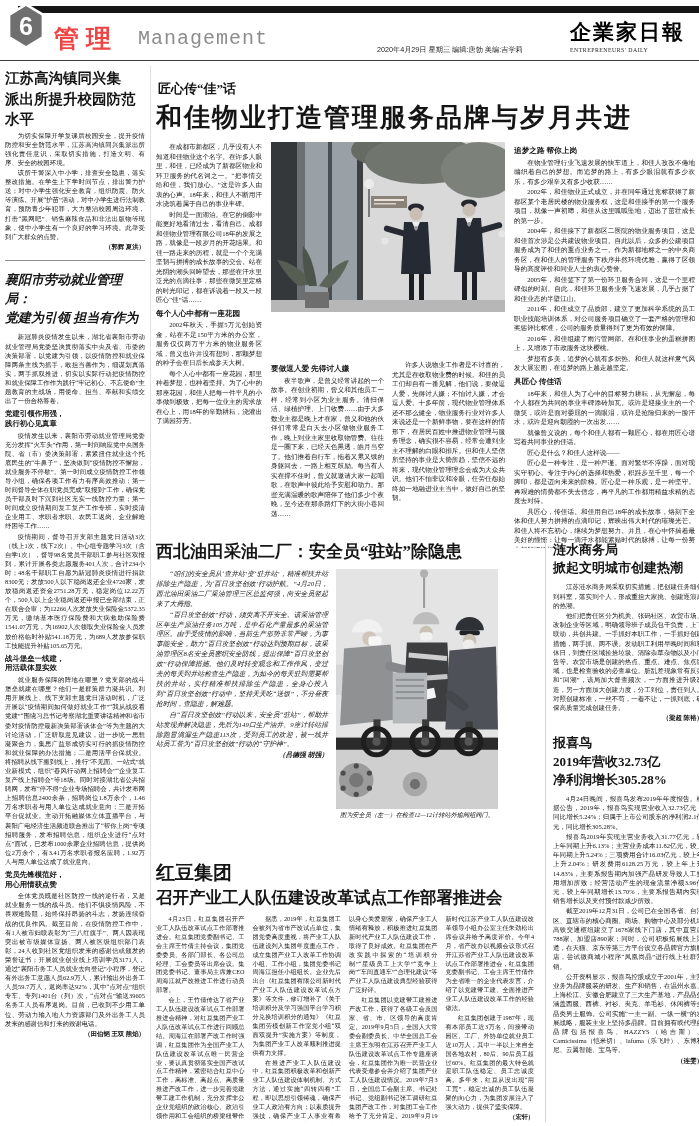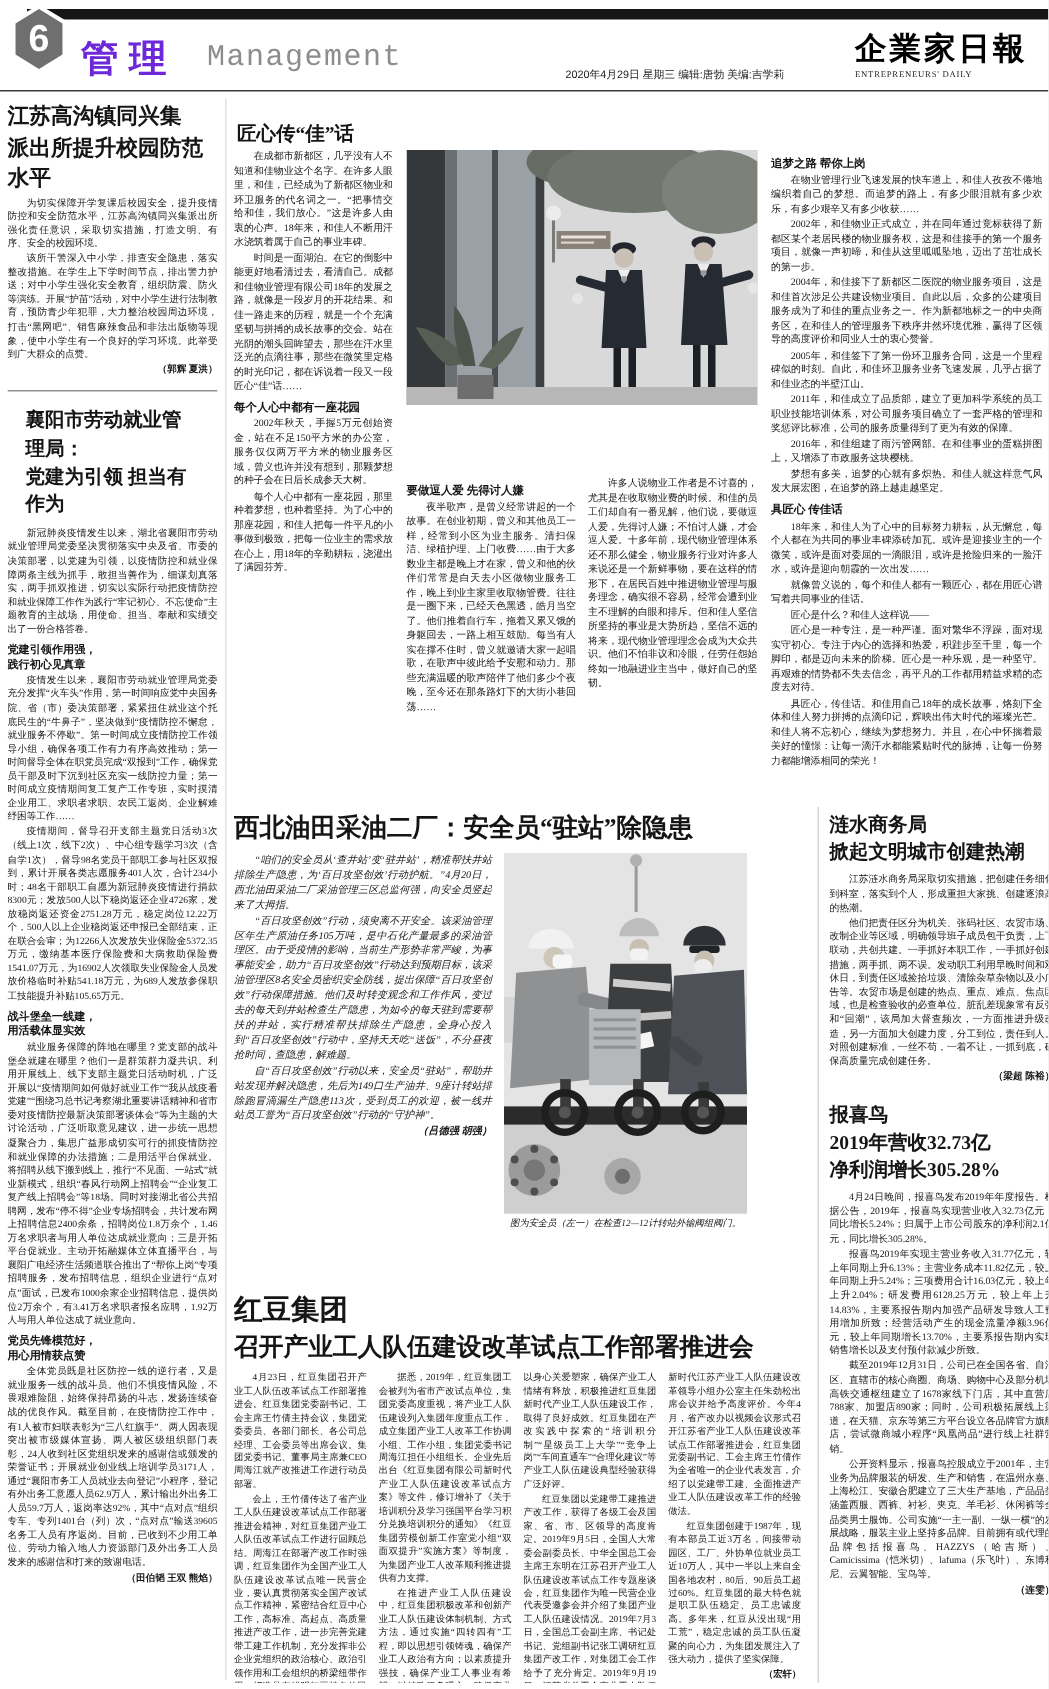--- a/index.html
+++ b/index.html
@@ -8,41 +8,41 @@
   
   .masthead{position:absolute;left:0;top:0;width:699px;height:62px;}
   .topbar{position:absolute;left:18px;right:0;top:6px;height:7px;background:#161616;}
   .badge{position:absolute;left:6px;top:3px;width:40px;height:46px;background:#ffffff;
          clip-path:polygon(50% 0%,96% 24%,96% 76%,50% 100%,4% 76%,4% 24%);}
   .badge-inner{position:absolute;left:3px;top:3px;right:3px;bottom:3px;background:#6f6f6f;
          clip-path:polygon(50% 0%,96% 24%,96% 76%,50% 100%,4% 76%,4% 24%);
          display:flex;align-items:center;justify-content:center;
          color:#fff;font-family:"Liberation Sans",sans-serif;font-weight:bold;font-size:25px;}
   .section-cn{position:absolute;left:54px;top:22px;font-family:"Liberation Sans","DejaVu Sans",sans-serif;
-         font-weight:900;font-size:25px;letter-spacing:7px;color:#6d28d9;}
+         font-weight:900;font-size:25px;letter-spacing:7px;color:#ef4444;}
   .section-en{position:absolute;left:138px;top:27px;font-family:"Liberation Mono","DejaVu Sans Mono",monospace;
          font-size:20px;color:#8d8d8d;letter-spacing:1px;}
   .dateline{position:absolute;left:377px;top:45px;font-size:7.2px;color:#222;
          font-family:"Liberation Sans",sans-serif;}
   .paper-logo{position:absolute;right:14px;top:18px;text-align:left;}
   .paper-logo .cn{font-size:21px;font-weight:900;letter-spacing:2px;color:#000;}
   .paper-logo .en{font-size:5.8px;letter-spacing:0.5px;color:#222;margin-top:1px;}
   .header-rule{position:absolute;left:0;right:0;top:60px;height:1px;background:#3c3c3c;}
   
   .blocks{font-size:6.6px;line-height:9.5px;}
   .blk{margin:0 0 1px;}
   .t-p{text-indent:2em;text-align:justify;}
   .t-cont{text-align:justify;}
   .t-sub{font-weight:bold;white-space:pre-line;font-size:1.16em;line-height:1.3;margin:4px 0 2px;}
   .t-by{text-align:right;font-weight:bold;}
   
   .sidebar{position:absolute;left:5px;top:66px;width:140px;height:1056px;overflow:hidden;}
   .sidebar .blocks{font-size:6.4px;line-height:9.1px;}
   .side-title-1{font-size:14.5px;font-weight:900;line-height:1.42;white-space:pre-line;margin:2px 0 1px;}
-  .side-title-2{font-size:13px;font-weight:900;line-height:1.45;white-space:pre-line;margin:2px 12px 5px;}
+  .side-title-2{font-size:13px;font-weight:900;line-height:1.45;white-space:pre-line;margin:2px 0 5px;font-style:italic;}
   .side-divider{border-top:1px solid #8f8f8f;margin:9px 0 10px;}
   .v-rule{position:absolute;left:150px;top:66px;bottom:6px;width:1px;background:#e0e0e0;}
   
   .feature{position:absolute;left:156px;top:80px;width:539px;height:468px;overflow:hidden;}
   .kicker{font-size:13px;font-weight:900;margin:0 0 2px 2px;}
   .feature-title{font-size:26px;font-weight:900;letter-spacing:2px;margin:0 0 7px;white-space:nowrap;}
   .feature-body{display:flex;gap:9px;}
   .fcol1{width:106px;flex:none;}
   .fmid{width:234px;flex:none;display:flex;flex-direction:column;gap:44px;}
   .fmid-cols{display:flex;gap:8px;margin-top:4px;}
@@ -122,20 +122,21 @@
 用心用情获点赞</div>
           <div class="blk t-p">全体党员既是社区防控一线的逆行者，又是就业服务一线的战斗员。他们不惧疫情风险，不畏艰难险阻，始终保持昂扬的斗志，发扬连续奋战的优良作风。截至目前，在疫情防控工作中，有1人被市妇联表彰为“三八红旗手”、两人因表现突出被市级媒体宣扬、两人被区级组织部门表彰，24人收到社区党组织发来的感谢信或颁发的荣誉证书；开展就业创业线上培训学员3171人，通过“襄阳市务工人员就业去向登记”小程序，登记有外出务工意愿人员62.9万人，累计输出外出务工人员59.7万人，返岗率达92%，其中“点对点”组织专车、专列1401台（列）次，“点对点”输送39605名务工人员有序返岗。目前，已收到不少用工单位、劳动力输入地人力资源部门及外出务工人员发来的感谢信和打来的致谢电话。</div>
           <div class="blk t-by">（田伯韬 王双 熊焰）</div>
         </div>
     </article>
   </aside>
   <div class="v-rule"></div>
 
   <article class="feature">
     <div class="kicker">匠心传“佳”话</div>
+    <h1 class="feature-title">和佳物业打造管理服务品牌与岁月共进</h1>
     <div class="feature-body">
       <div class="fcol1 blocks">
 
       <div class="blk t-p">在成都市新都区，几乎没有人不知道和佳物业这个名字。在许多人眼里，和佳，已经成为了新都区物业和环卫服务的代名词之一。“把事情交给和佳，我们放心。”这是许多人由衷的心声。18年来，和佳人不断用汗水浇筑着属于自己的事业丰碑。</div>
           <div class="blk t-p">时间是一面湖泊。在它的倒影中能更好地看清过去，看清自己。成都和佳物业管理有限公司18年的发展之路，就像是一段岁月的开花结果。和佳一路走来的历程，就是一个个充满坚韧与拼搏的成长故事的交会。站在光阴的潮头回眸望去，那些在汗水里泛光的点滴往事，那些在微笑里定格的时光印记，都在诉说着一段又一段匠心“佳”话……</div>
           <div class="blk t-sub">每个人心中都有一座花园</div>
           <div class="blk t-p">2002年秋天，手握5万元创始资金，站在不足150平方米的办公室，服务仅仅两万平方米的物业服务区域，曾义也许并没有想到，那颗梦想的种子会在日后长成参天大树。</div>
           <div class="blk t-p">每个人心中都有一座花园，那里种着梦想，也种着坚持。为了心中的那座花园，和佳人把每一件平凡的小事做到极致，把每一位业主的需求放在心上，用18年的辛勤耕耘，浇灌出了满园芬芳。</div>
         </div>
       <div class="fmid">

